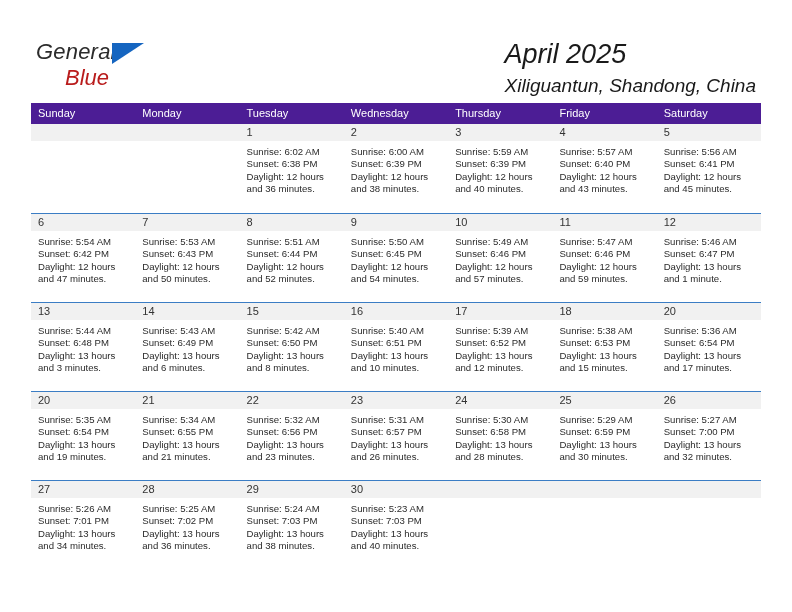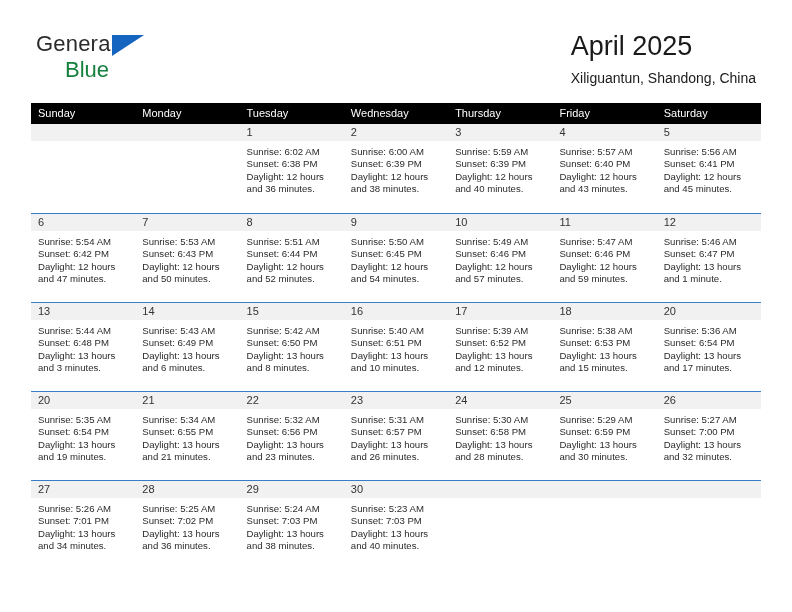--- a/index.html
+++ b/index.html
@@ -19,24 +19,25 @@
     position: relative;
     width: 792px;
     height: 612px;
     box-sizing: border-box;
   }
 
   
   .header {
     position: absolute;
     left: 0; right: 0;
-    top: 0;
+    top: 8px;
     height: 100px;
     padding: 0 36px;
     box-sizing: border-box;
+    font-style: italic;
   }
   .brand {
     position: absolute;
     left: 36px;
     top: 33px;
     width: 220px;
     height: 56px;
     line-height: 1;
   }
   .brand-row1 {
@@ -58,53 +59,53 @@
     width: 0;
     height: 0;
     border-left: 32px solid #1565c0;
     border-bottom: 21px solid transparent;
   }
   .brand-row2 {
     display: block;
     margin-top: 2px;
     margin-left: 29px;
     font-size: 22px;
-    color: #15803d;
+    color: #b91c1c;
   }
   .title-block {
     position: absolute;
     right: 36px;
     top: 30px;
     text-align: left;
   }
   .cal-title {
     font-size: 27px;
     font-weight: normal;
     color: #1a1a1a;
     line-height: 32px;
     white-space: nowrap;
   }
   .cal-subtitle {
     margin-top: 8px;
-    font-size: 14px;
+    font-size: 19px;
     color: #1a1a1a;
     line-height: 16px;
     white-space: nowrap;
   }
 
   
   .calendar {
     position: absolute;
     left: 31px;
     top: 103px;
     width: 730px;
   }
   .dow-row {
     display: flex;
-    background: #000000;
+    background: #4c1d95;
     height: 21px;
   }
   .dow-cell {
     flex: 1 1 0;
     color: #ffffff;
     font-size: 11px;
     line-height: 21px;
     padding-left: 7px;
     box-sizing: border-box;
     white-space: nowrap;

